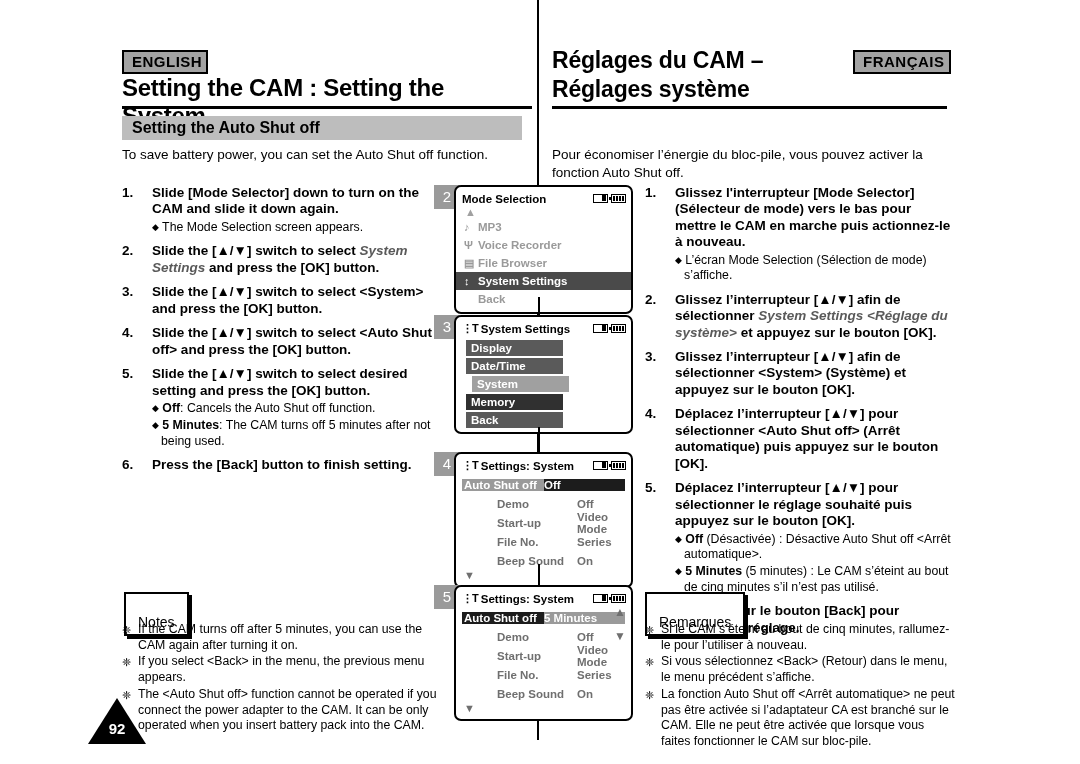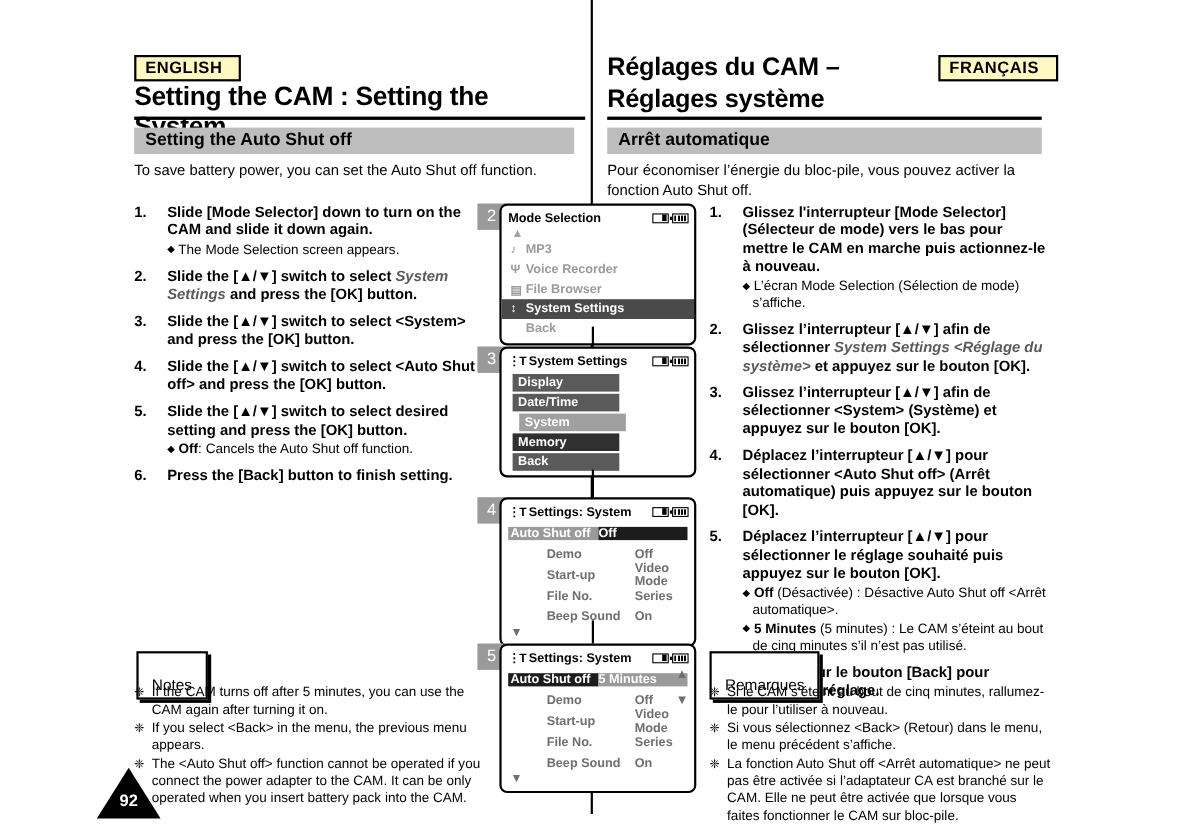--- a/index.html
+++ b/index.html
@@ -12,23 +12,23 @@
     overflow:hidden;
     -webkit-font-smoothing:antialiased;
   }
   .page{position:absolute;left:0;top:0;width:1080px;height:764px;}
 
   
   .v-divider{position:absolute;left:537px;top:0;width:2px;height:740px;background:#000;}
 
   
   .lang-badge{
-    display:inline-block;border:2px solid #000;background:#fef9c3;
+    display:inline-block;border:2px solid #000;background:#a3a3a3;
     font-size:15px;font-weight:bold;letter-spacing:.5px;
-    padding:1px 15px 2px 8px;line-height:1.15;
+    padding:1px 4px 2px 8px;line-height:1.15;
   }
   .badge-en-wrap{position:absolute;left:122px;top:50px;}
   .badge-fr-wrap{position:absolute;left:853px;top:50px;}
 
   
   .title-en{
     position:absolute;left:122px;top:74px;width:400px;
     font-size:24px;font-weight:bold;line-height:1.15;letter-spacing:-.3px;
   }
   .title-fr{
@@ -189,21 +189,21 @@
       <div class="step">
         <div class="step-n">3.</div>
         <div class="step-b">Slide the [▲/▼] switch to select &lt;System&gt; and press the [OK] button.</div>
       </div>
       <div class="step">
         <div class="step-n">4.</div>
         <div class="step-b">Slide the [▲/▼] switch to select &lt;Auto Shut off&gt; and press the [OK] button.</div>
       </div>
       <div class="step">
         <div class="step-n">5.</div>
-        <div class="step-b">Slide the [▲/▼] switch to select desired setting and press the [OK] button.<div class="sub"><span class="dia">◆</span> <b>Off</b>: Cancels the Auto Shut off function.</div></div>
+        <div class="step-b">Slide the [▲/▼] switch to select desired setting and press the [OK] button.<div class="sub"><span class="dia">◆</span> <b>Off</b>: Cancels the Auto Shut off function.</div><div class="sub"><span class="dia">◆</span> <b>5 Minutes</b>: The CAM turns off 5 minutes after not being used.</div></div>
       </div>
       <div class="step">
         <div class="step-n">6.</div>
         <div class="step-b">Press the [Back] button to finish setting.</div>
       </div>
     </div>
 
   <div class="notes-head notes-en-head">Notes</div>
   <div class="notes-list notes-en">
       <div class="note">
@@ -226,21 +226,20 @@
   </div>
 
   <div class="badge-fr-wrap">
     <span class="lang-badge">FRANÇAIS</span>
   </div>
   <div class="title-fr">
     <div>Réglages du CAM –</div>
     <div>Réglages système</div>
   </div>
   <div class="rule-fr"></div>
-  <div class="sec-bar sec-fr"><span>Arrêt automatique</span></div>
   <div class="lede lede-fr">Pour économiser l’énergie du bloc-pile, vous pouvez activer la fonction Auto Shut off.</div>
 
   <div class="steps steps-fr">
       <div class="step">
         <div class="step-n">1.</div>
         <div class="step-b">Glissez l'interrupteur [Mode Selector] (Sélecteur de mode) vers le bas pour mettre le CAM en marche puis actionnez-le à nouveau.<div class="sub"><span class="dia">◆</span> L’écran Mode Selection (Sélection de mode) s’affiche.</div></div>
       </div>
       <div class="step">
         <div class="step-n">2.</div>
         <div class="step-b">Glissez l’interrupteur [▲/▼] afin de sélectionner <i>System Settings &lt;Réglage du système&gt;</i> et appuyez sur le bouton [OK].</div>

